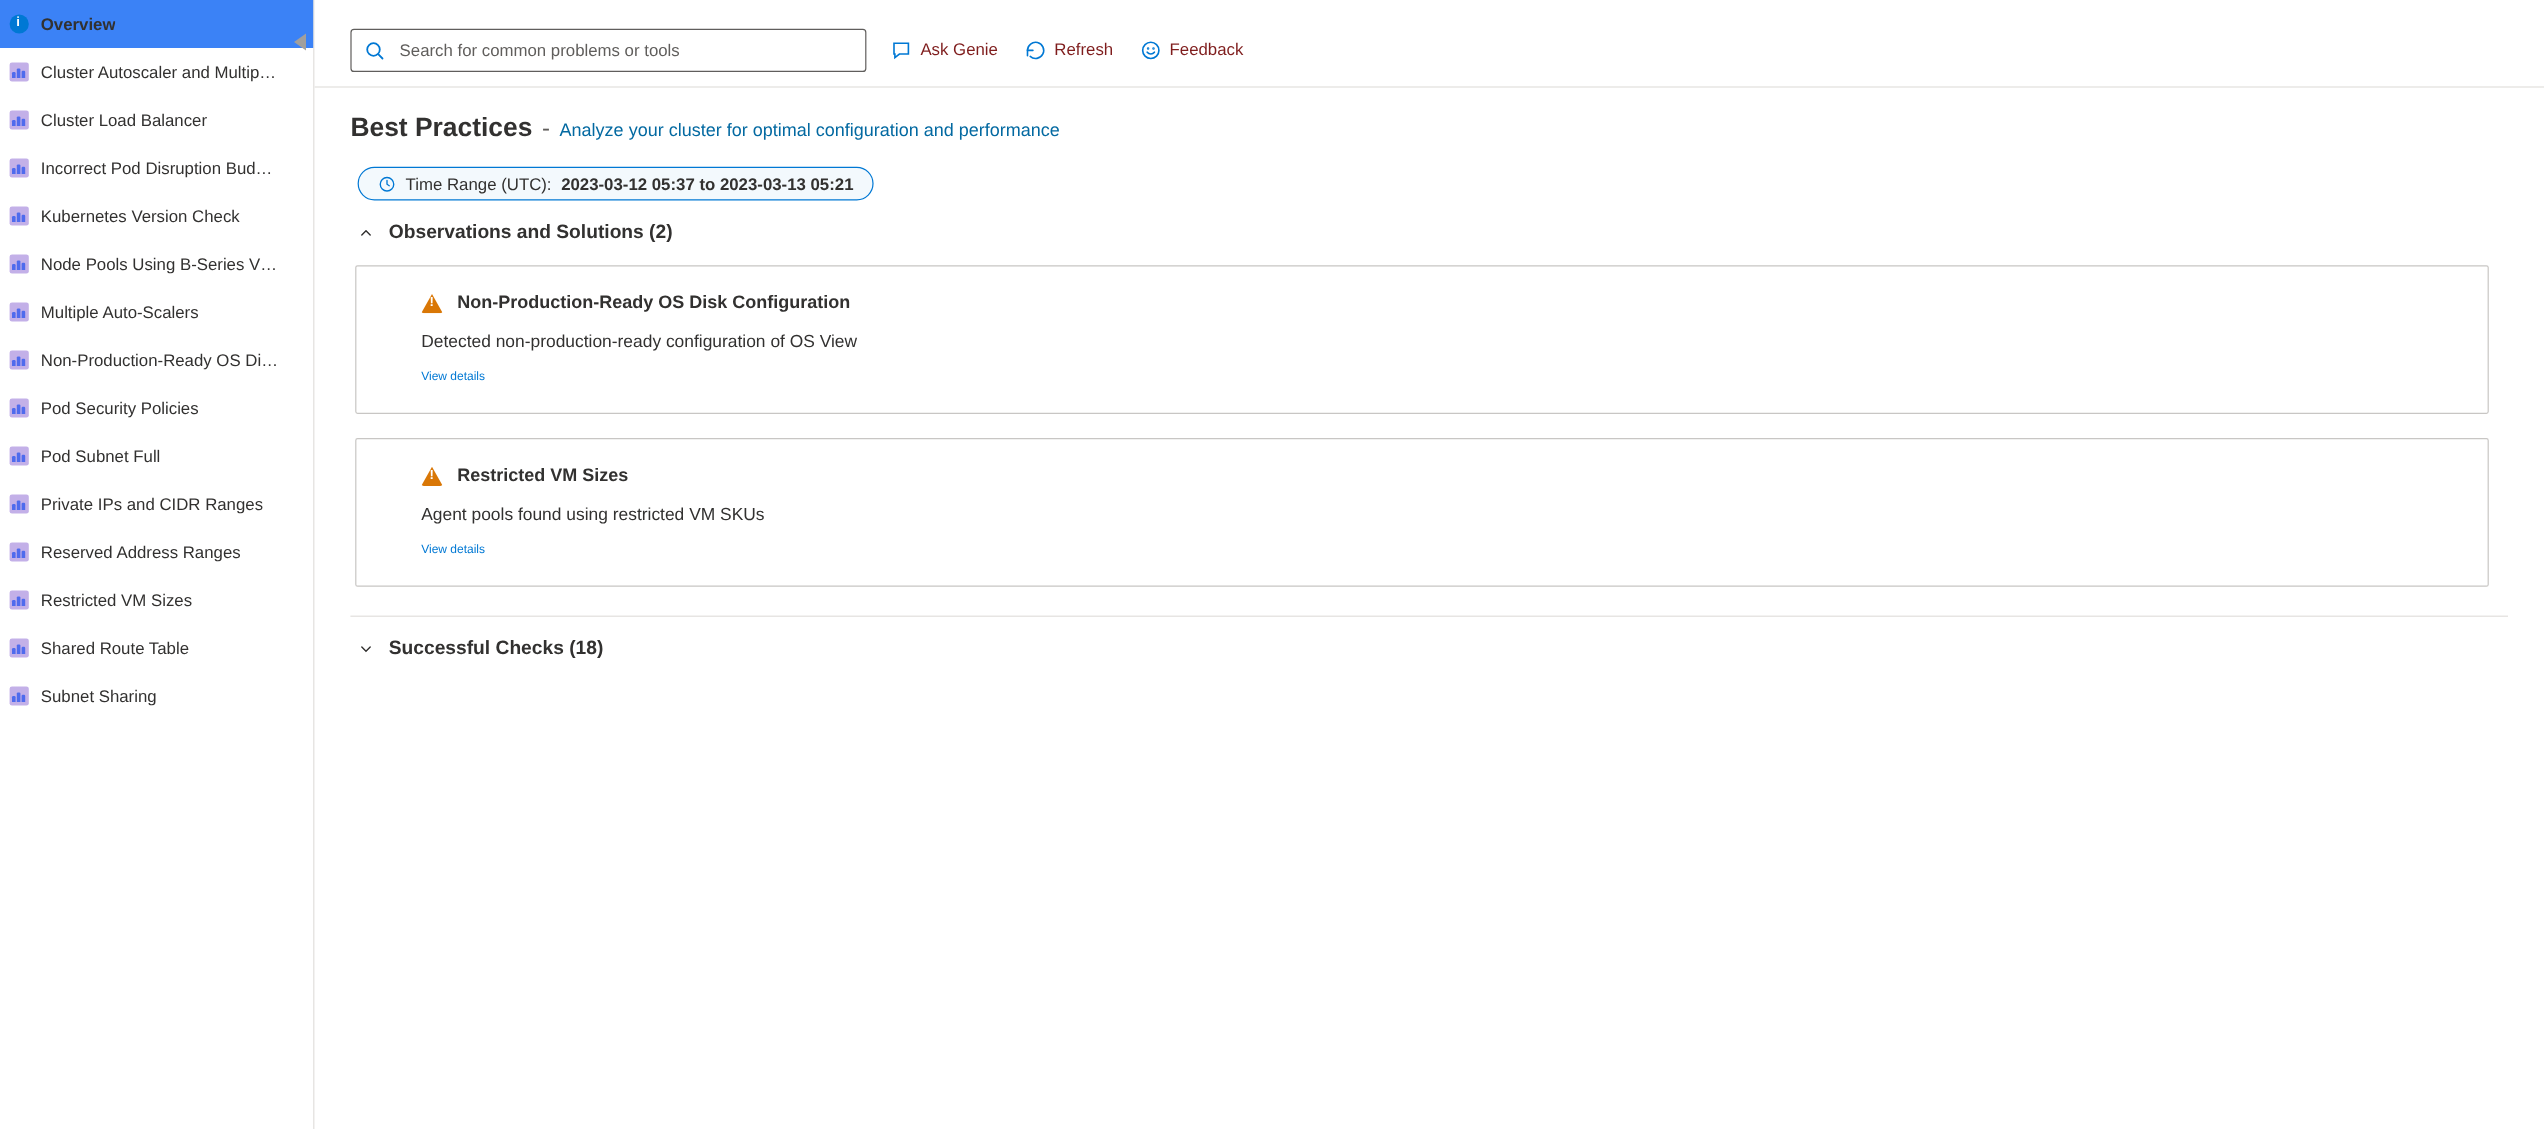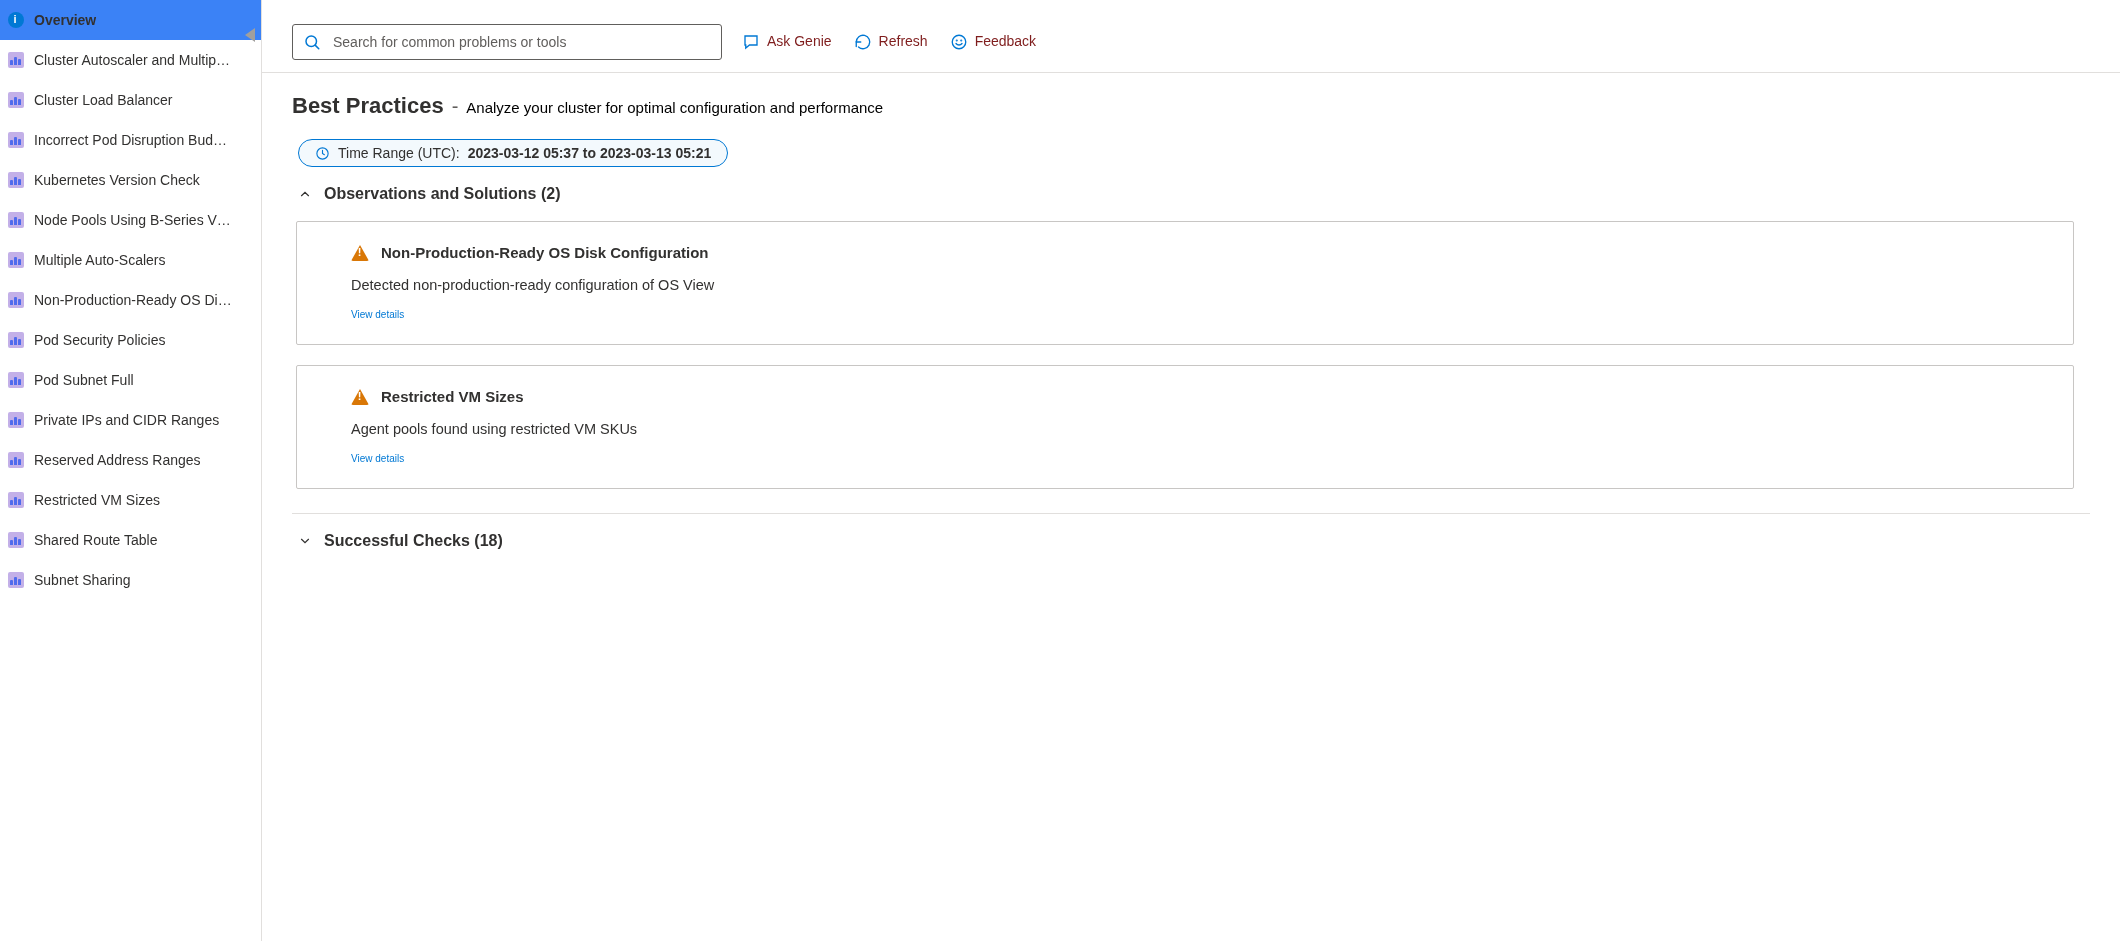--- a/index.html
+++ b/index.html
@@ -142,21 +142,21 @@
     gap: 8px;
     margin-bottom: 20px;
   }
   .page-title {
     font-size: 22px;
     font-weight: 600;
   }
   .page-dash { color: #605e5c; font-size: 20px; }
   .page-subtitle {
     font-size: 15px;
-    color: #000000;
+    color: #0369a1;
     font-weight: 400;
   }
   .time-pill {
     display: inline-flex;
     align-items: center;
     gap: 8px;
     border: 1px solid #0078d4;
     border-radius: 30px;
     padding: 5px 16px;
     font-size: 14px;

